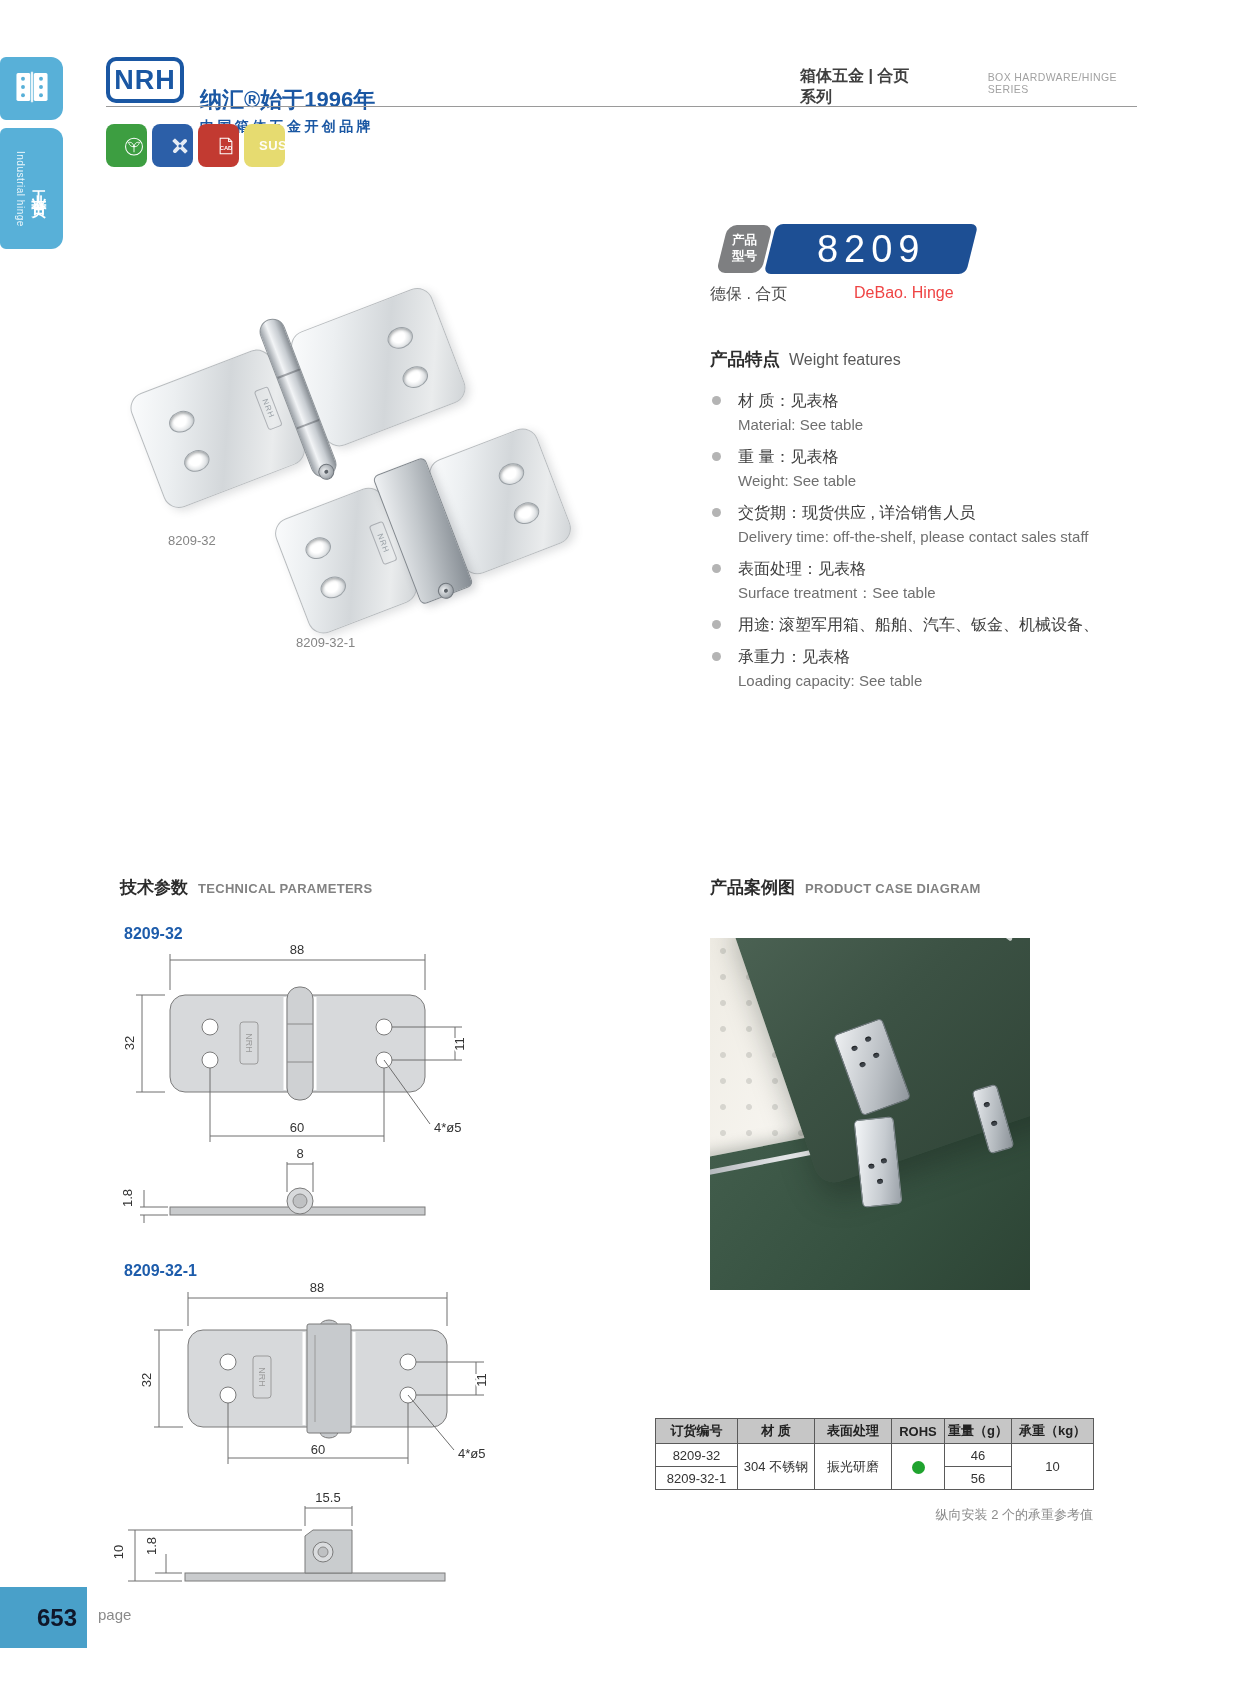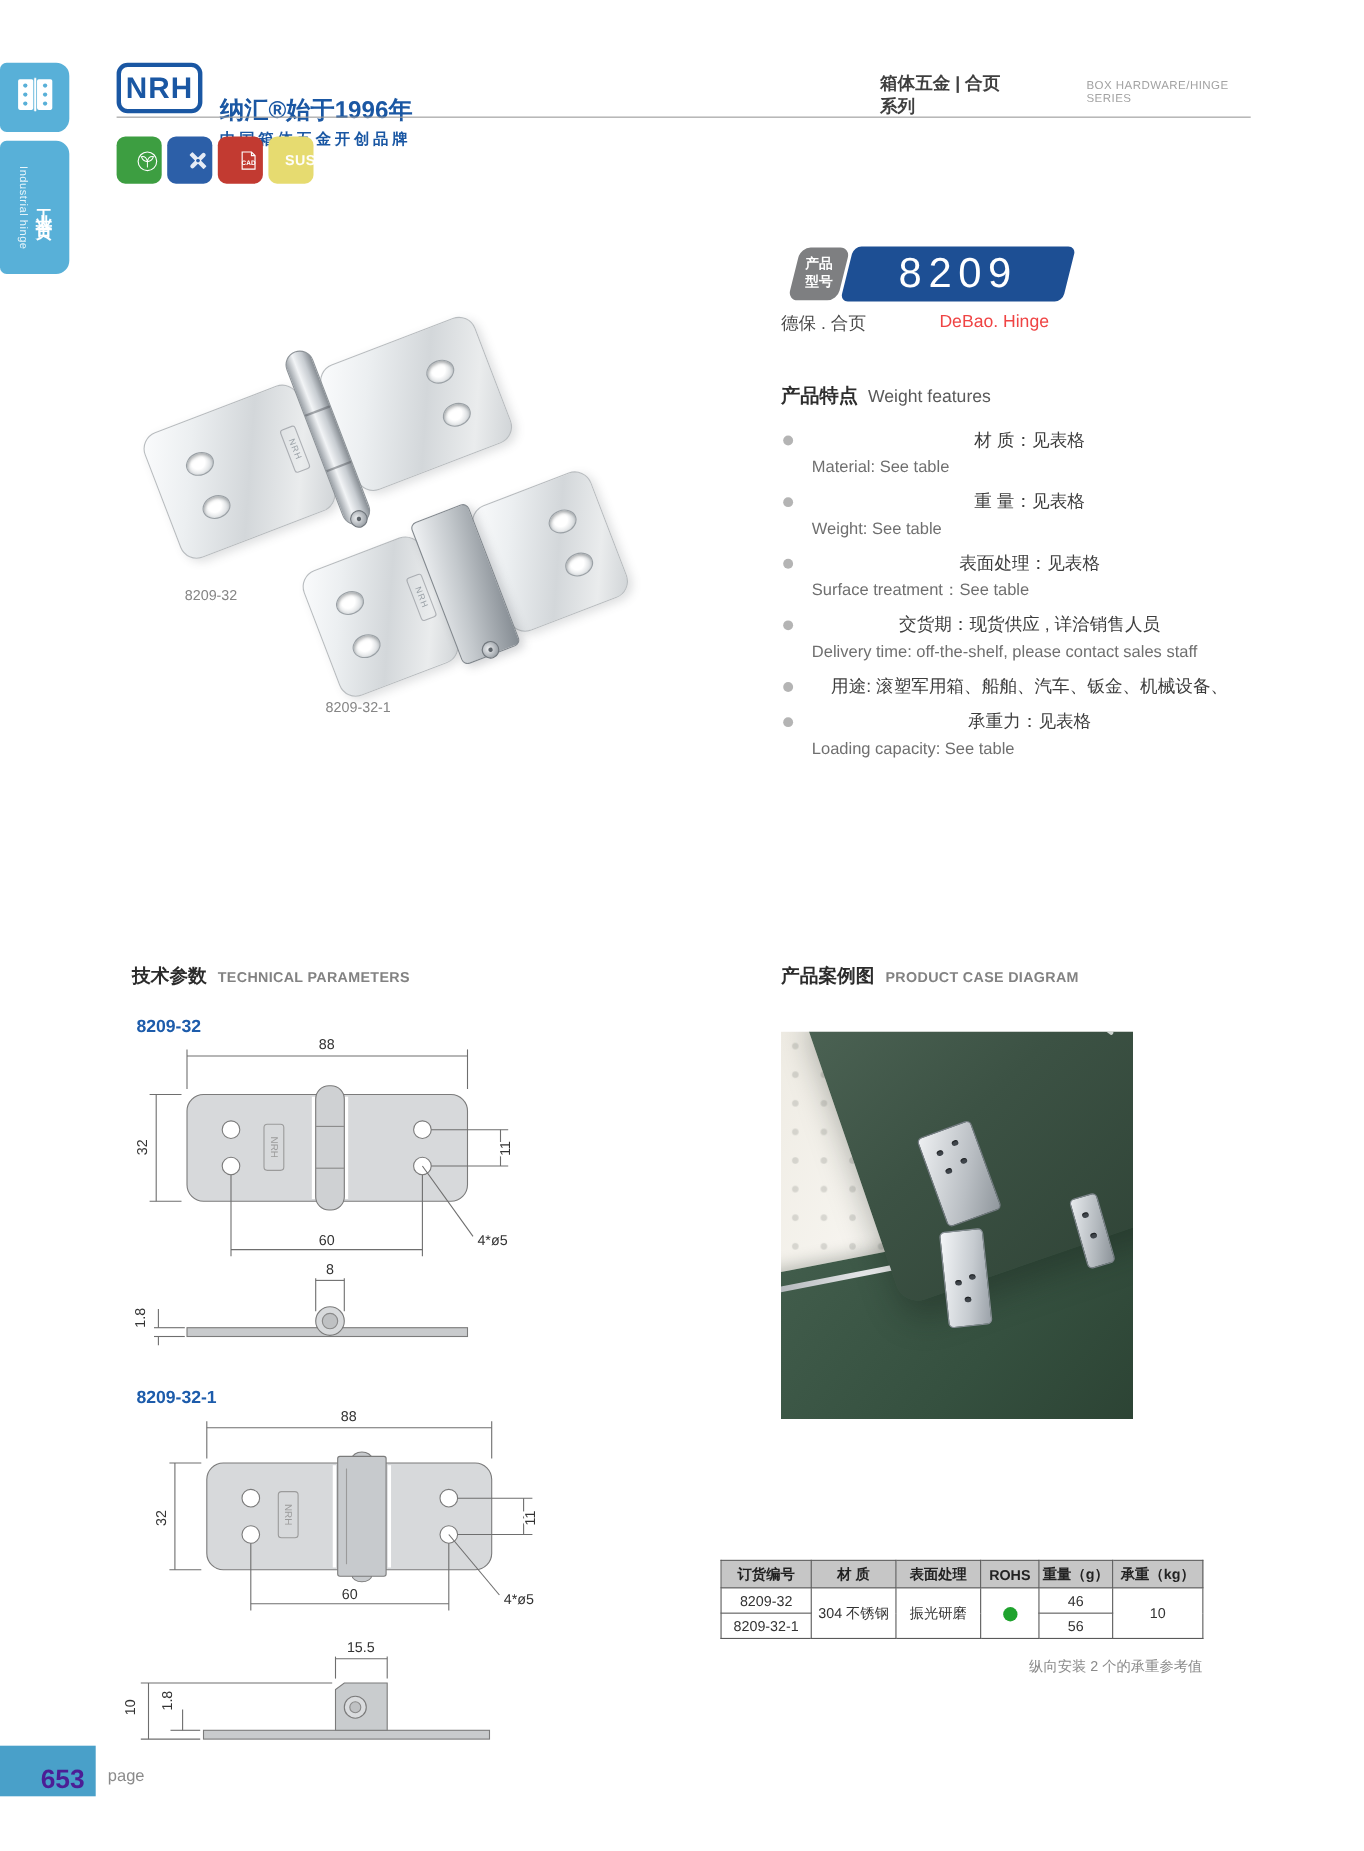--- a/index.html
+++ b/index.html
@@ -42,21 +42,21 @@
   .badge-blue .t { transform:skewX(14deg); color:#fff; font-size:38px; letter-spacing:6px; }
   .prod-name-cn { position:absolute; left:710px; top:284px; font-size:16px; color:#4a4a4a; }
   .prod-name-en { position:absolute; left:854px; top:284px; font-size:16px; color:#ef4444; }
   
   .features { position:absolute; left:710px; top:347px; width:424px; }
   .features-title { margin-bottom:17px; }
   .features-title .cn { font-size:17.5px; font-weight:bold; color:#2d2d2d; }
   .features-title .en { font-size:16px; color:#595959; margin-left:9px; }
   .feat-item { position:relative; padding-left:28px; margin-bottom:7px; }
   .feat-item .dot { position:absolute; left:2px; top:8px; width:9px; height:9px; border-radius:50%; background:#b4b4b4; }
-  .feat-cn { font-size:16px; line-height:25px; color:#3d3d3d;text-align:center; }
+  .feat-cn { font-size:16px; line-height:25px; color:#3d3d3d; }
   .feat-en { font-size:15px; line-height:24px; color:#6f6f6f; }
   
   .hinge { position:absolute; display:flex; align-items:center; }
   .hingeA { left:137px; top:314px; transform:rotate(-21deg); }
   .hingeB { left:283px; top:462px; transform:rotate(-21deg); }
   .plate { position:relative; width:150px; height:122px; border-radius:16px;
     background:linear-gradient(115deg,#fbfcfd 0%,#eceff1 25%,#d3d7da 55%,#eaeced 80%,#ced2d5 100%);
     border:1px solid #b8bcbf; box-shadow:3px 4px 9px rgba(80,85,90,.18); }
   .hingeB .plate { width:115px; }
   .hole { position:absolute; width:26px; height:21px; border-radius:50%;
@@ -107,22 +107,22 @@
   .cp-hinge-right { right:24px; top:148px; width:26px; height:66px; transform:rotate(-16deg);
     background:linear-gradient(110deg,#e8ebee,#b2b8bd 60%,#8a9197); border:1px solid #7d848b; }
   
   .spec { position:absolute; left:655px; top:1418px; width:438px; border-collapse:collapse; table-layout:fixed;
     font-size:13px; color:#333; text-align:center; }
   .spec th { background:#c6c6c6; border:1px solid #5a5a5a; height:25px; font-weight:bold; color:#222; }
   .spec td { border:1px solid #5a5a5a; height:23px; background:#fff; }
   .rohs-dot { display:inline-block; width:13px; height:13px; border-radius:50%; background:#1fa32e; vertical-align:middle; }
   .table-note { position:absolute; left:655px; top:1506px; width:438px; text-align:right; font-size:13px; color:#8a8a8a; }
   
-  .page-num-box { position:absolute; left:0; top:1587px; width:87px; height:46px; background:#49a0c9;
-    color:#4c1d95; font-weight:bold; font-size:24px; text-align:right; line-height:61px; padding-right:10px; }
+  .page-num-box { position:absolute; left:0; top:1587px; width:87px; height:61px; background:#49a0c9;
+    color:#0f172a; font-weight:bold; font-size:24px; text-align:right; line-height:61px; padding-right:10px; }
   .page-word { position:absolute; left:98px; top:1606px; font-size:15px; color:#8a8a8a; }
 </style>
 </head>
 <body>
 
 <div class="page">
 
   <div class="side-tab side-tab1">
     <span>
       <svg width="36" height="34" viewBox="0 0 44 40">
@@ -207,27 +207,27 @@
       <div class="feat-cn">材  质：见表格</div>
       <div class="feat-en">Material: See table</div>
     </div>
     <div class="feat-item">
       <span class="dot"></span>
       <div class="feat-cn">重  量：见表格</div>
       <div class="feat-en">Weight: See table</div>
     </div>
     <div class="feat-item">
       <span class="dot"></span>
+      <div class="feat-cn">交货期：现货供应 , 详洽销售人员</div>
+      <div class="feat-en">Delivery time: off-the-shelf, please contact sales staff</div>
+    </div>
+    <div class="feat-item">
+      <span class="dot"></span>
       <div class="feat-cn">表面处理：见表格</div>
       <div class="feat-en">Surface treatment：See table</div>
-    </div>
-    <div class="feat-item">
-      <span class="dot"></span>
-      <div class="feat-cn">交货期：现货供应 , 详洽销售人员</div>
-      <div class="feat-en">Delivery time: off-the-shelf, please contact sales staff</div>
     </div>
     <div class="feat-item">
       <span class="dot"></span>
       <div class="feat-cn">用途: 滚塑军用箱、船舶、汽车、钣金、机械设备、</div>
     </div>
     <div class="feat-item">
       <span class="dot"></span>
       <div class="feat-cn">承重力：见表格</div>
       <div class="feat-en">Loading capacity: See table</div>
     </div>

